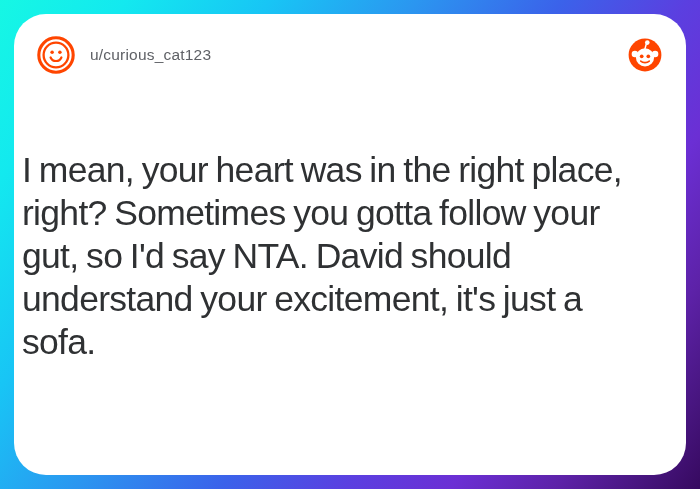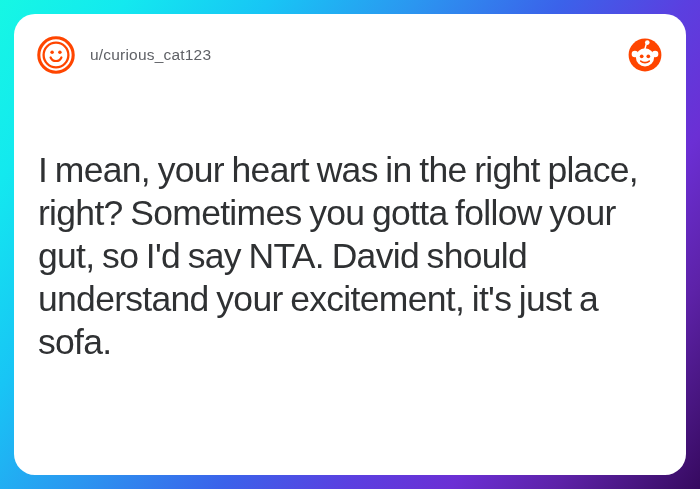--- a/index.html
+++ b/index.html
@@ -32,21 +32,21 @@
         #36095f 100%);
     padding: 14px;
   }
 
   #card {
     position: relative;
     width: 672px;
     height: 461px;
     box-sizing: border-box;
     background: #ffffff;
-    border-radius: 21px;
+    border-radius: 32px;
     padding: 0;
     overflow: hidden;
   }
 
   
   #card-header {
     position: absolute;
     left: 0;
     top: 0;
     width: 100%;
@@ -82,21 +82,21 @@
     display: block;
   }
 
   
   #card-body {
     position: absolute;
     left: 0;
     top: 135px;
     width: 100%;
     box-sizing: border-box;
-    padding: 0 30px 0 24px;
+    padding: 0 30px 0 8px;
   }
 
   #body-text {
     font-family: "Liberation Sans", sans-serif;
     font-size: 35.5px;
     line-height: 43px;
     color: #2f3133;
     letter-spacing: -0.7px;
     word-spacing: -1.5px;
     margin: 0;

